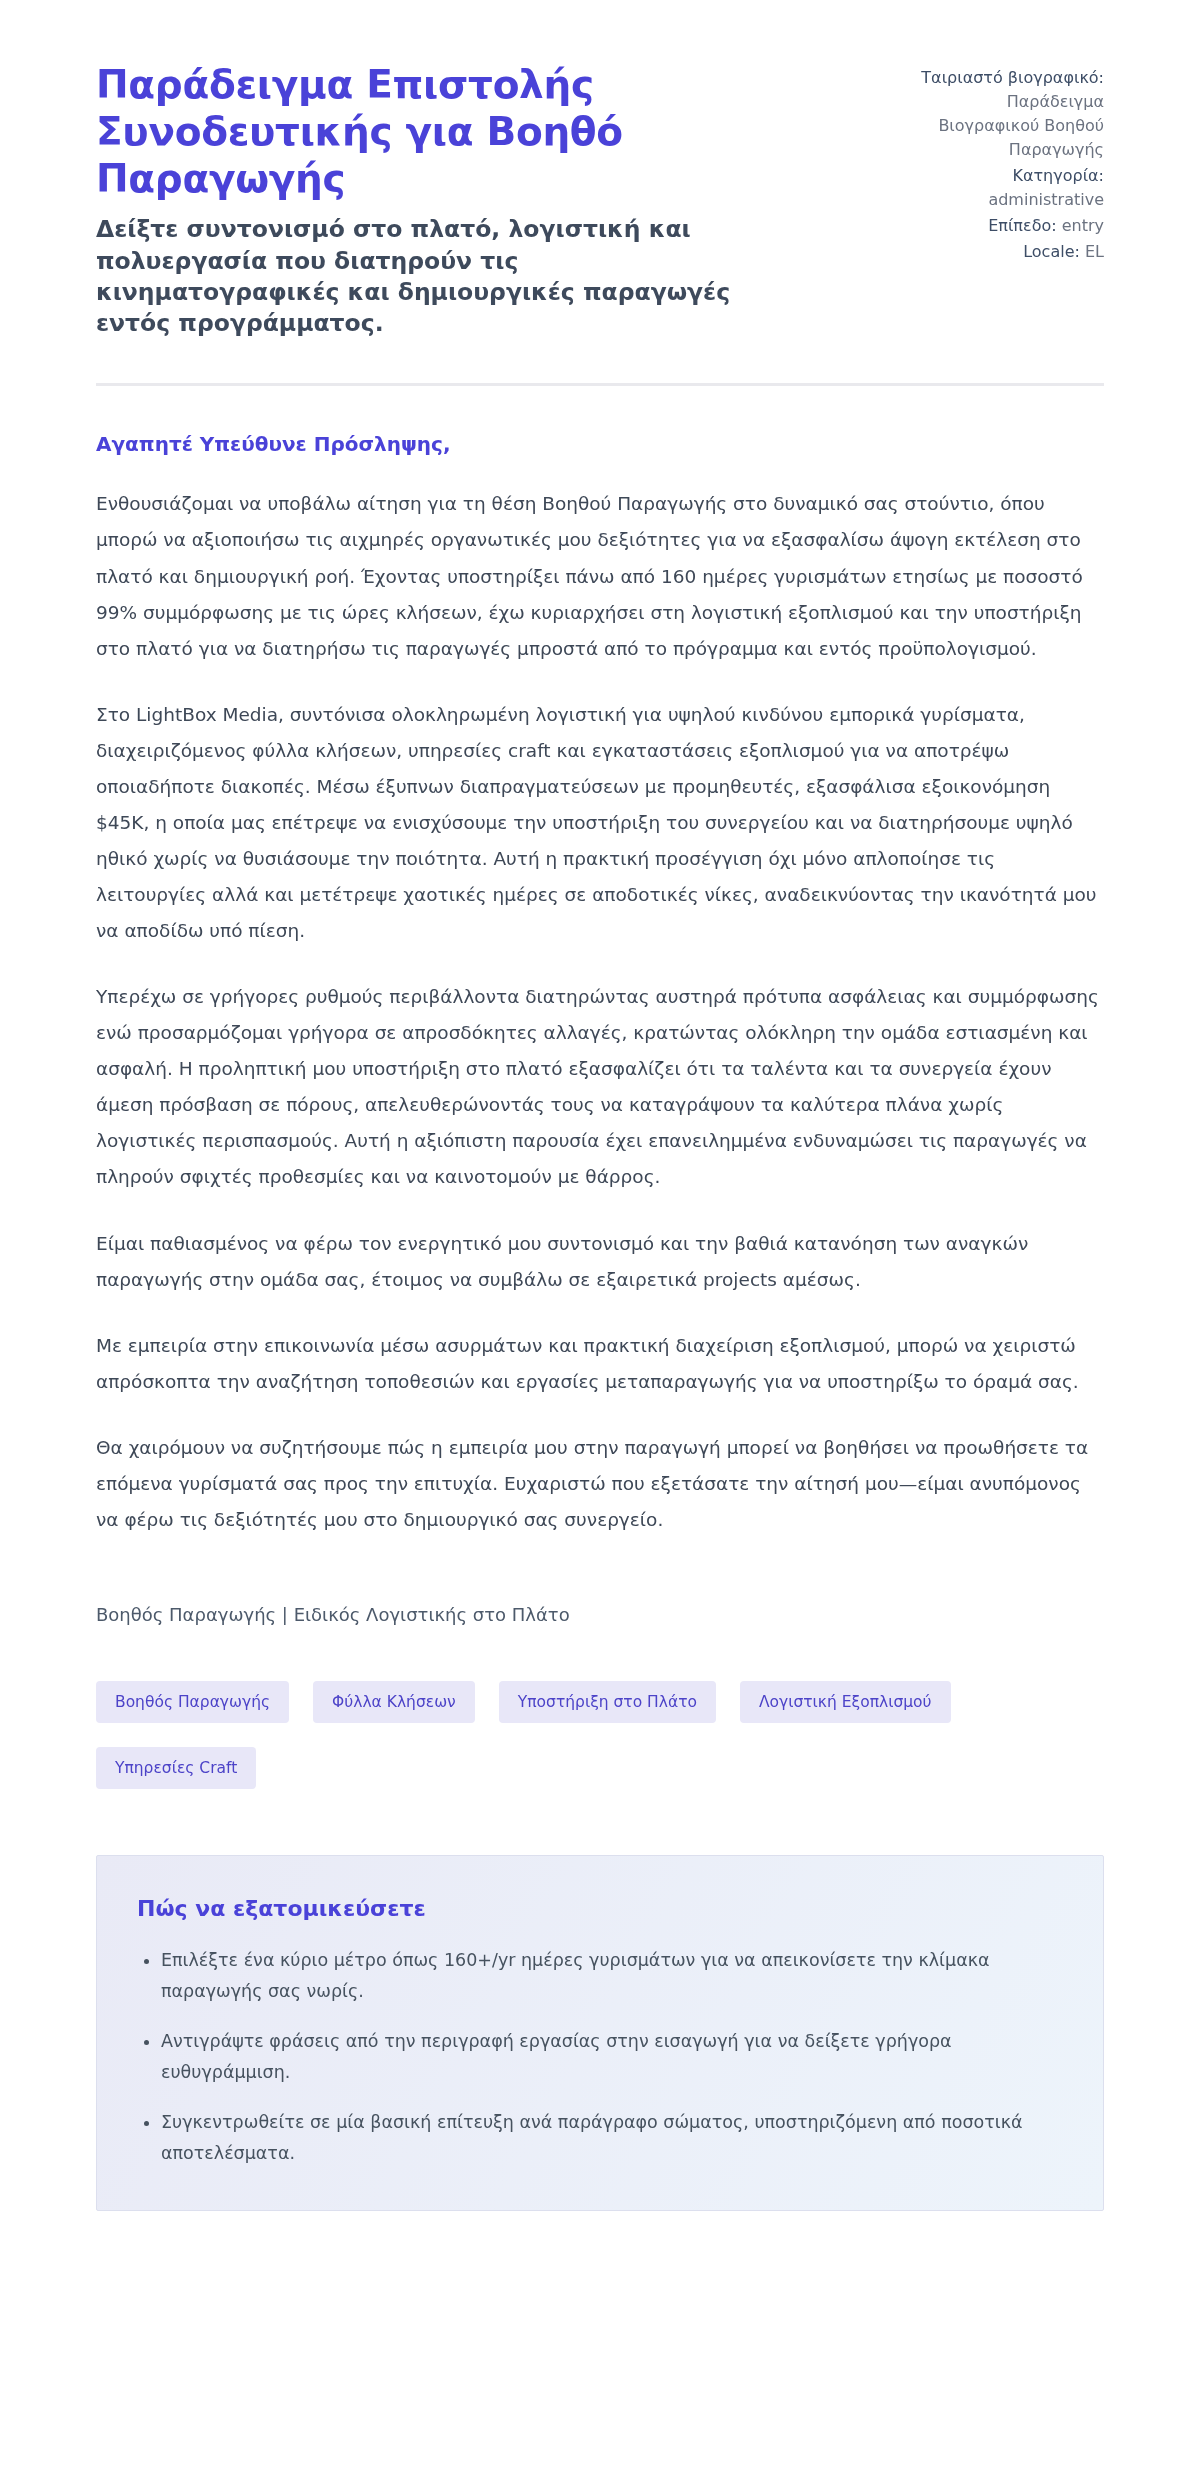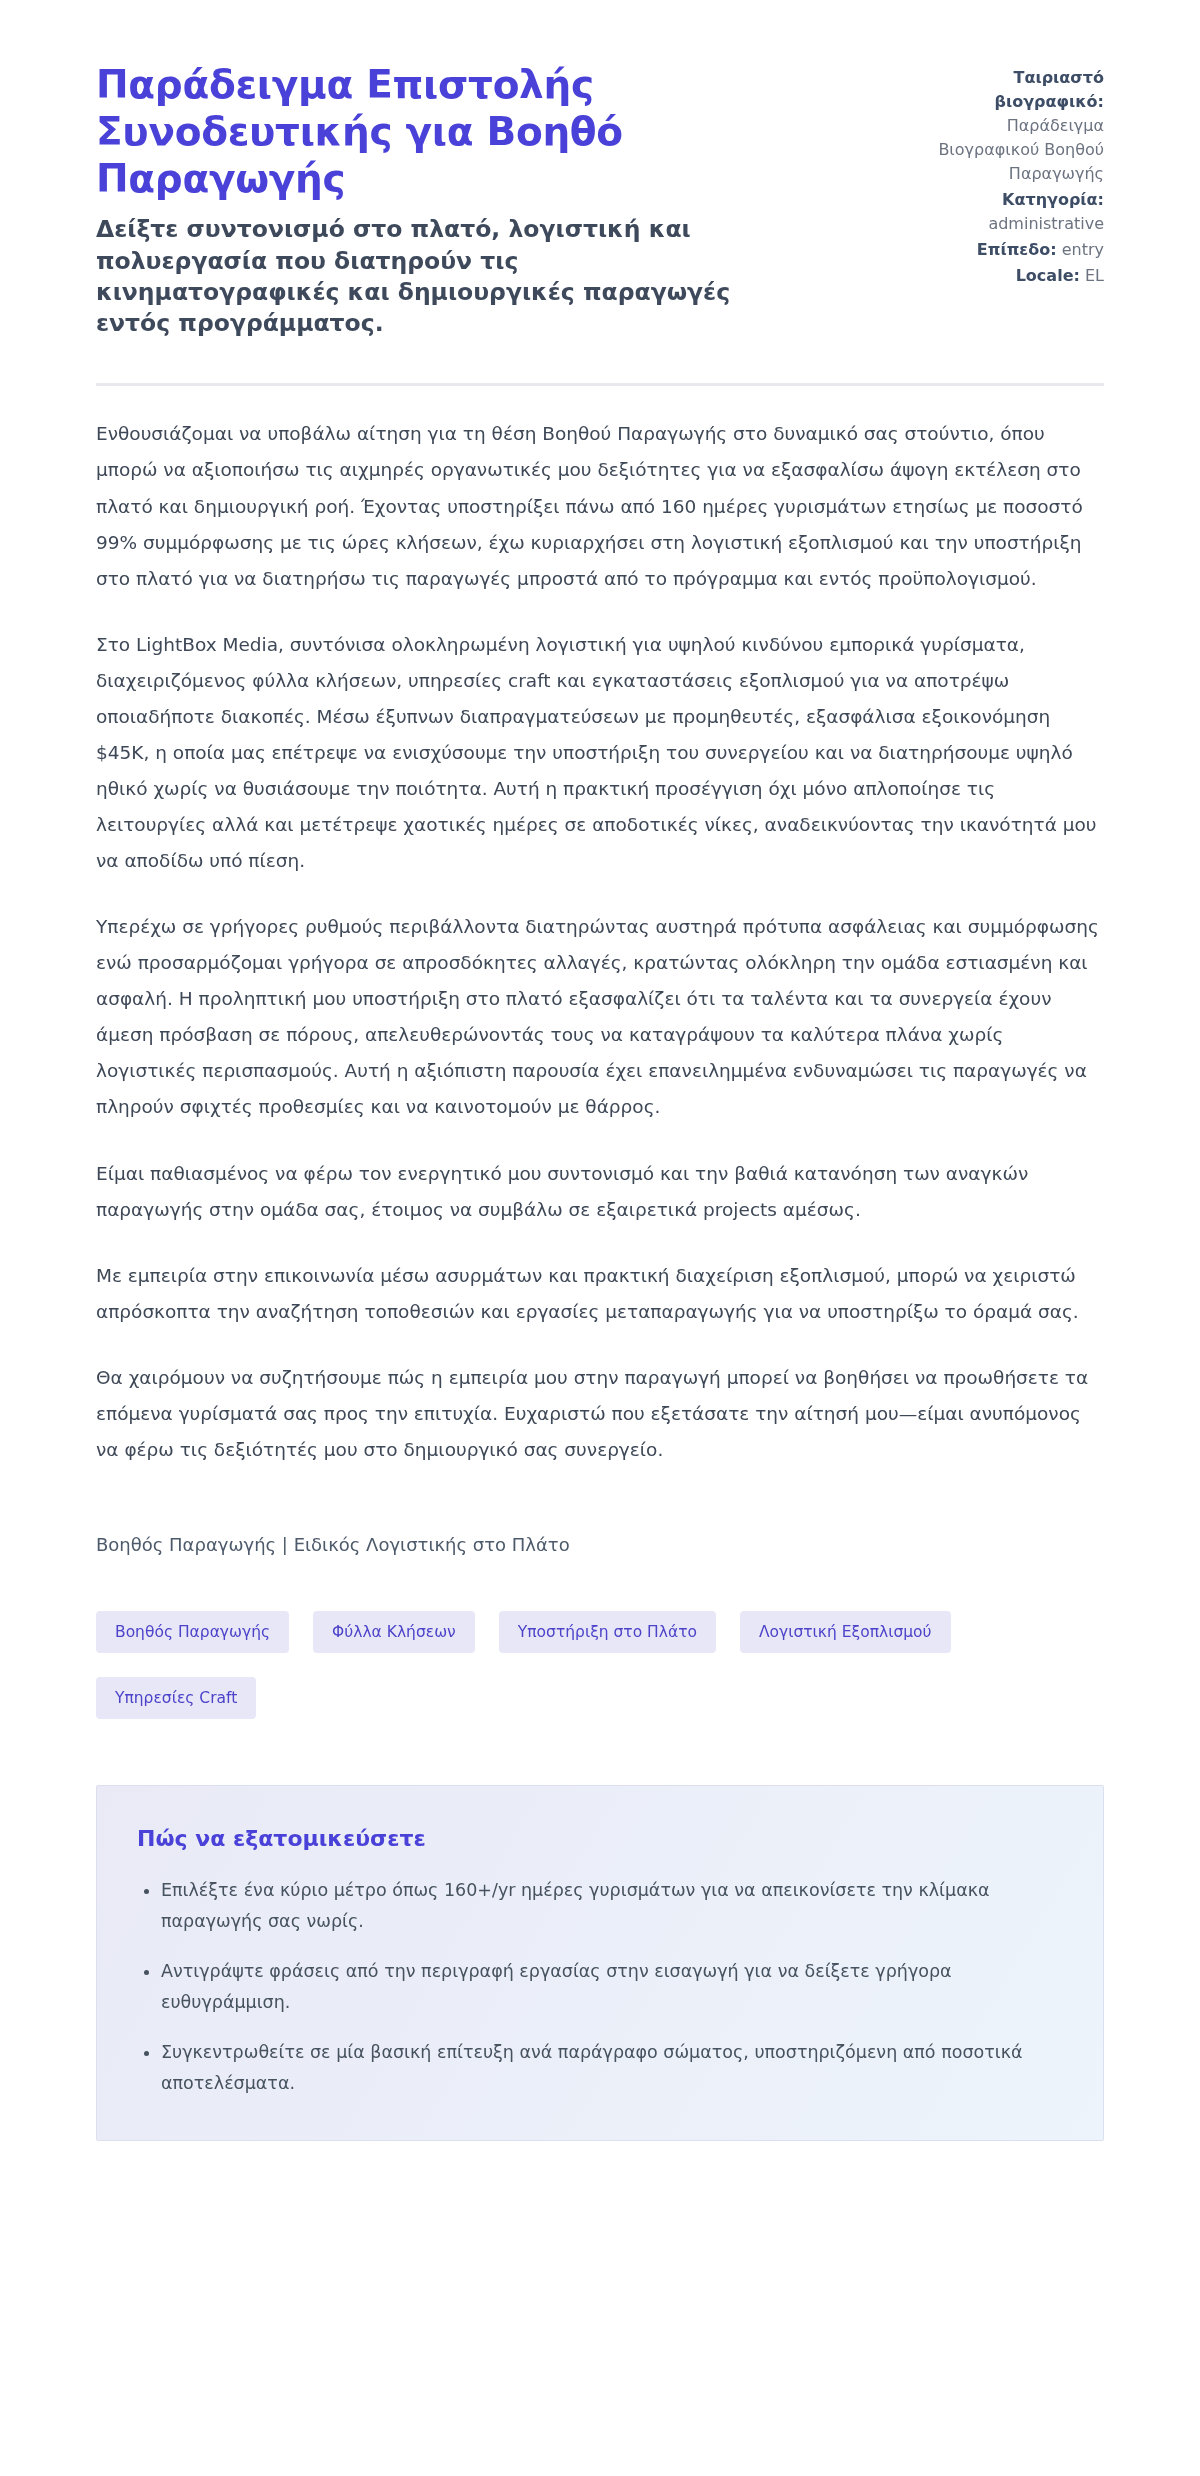--- a/index.html
+++ b/index.html
@@ -53,21 +53,21 @@
   .meta{
     width:200px;
     flex:0 0 auto;
     text-align:right;
     font-size:16px;
     line-height:1.5;
     color:var(--meta-value);
     padding-top:4px;
   }
   .meta-row{margin:0 0 2px 0;}
-  .meta-label{font-weight:bold;color:var(--meta-label);}
+  .meta-label{font-weight:normal;color:var(--meta-label);}
   
   .divider{
     border:none;
     border-top:3px solid var(--divider);
     margin:44px 0 0 0;
   }
   
   .greeting{
     margin:46px 0 0 0;
     font-size:20px;
@@ -160,20 +160,21 @@
       <div class="meta-row">
         <span class="meta-label">Locale:</span>
         <span>EL</span>
       </div>
     </aside>
   </header>
 
   <hr class="divider">
 
   <section>
+    <p class="greeting">Αγαπητέ Υπεύθυνε Πρόσληψης,</p>
     <div class="paragraphs">
 
         <p>Ενθουσιάζομαι να υποβάλω αίτηση για τη θέση Βοηθού Παραγωγής στο δυναμικό σας στούντιο, όπου μπορώ να αξιοποιήσω τις αιχμηρές οργανωτικές μου δεξιότητες για να εξασφαλίσω άψογη εκτέλεση στο πλατό και δημιουργική ροή. Έχοντας υποστηρίξει πάνω από 160 ημέρες γυρισμάτων ετησίως με ποσοστό 99% συμμόρφωσης με τις ώρες κλήσεων, έχω κυριαρχήσει στη λογιστική εξοπλισμού και την υποστήριξη στο πλατό για να διατηρήσω τις παραγωγές μπροστά από το πρόγραμμα και εντός προϋπολογισμού.</p>
 
         <p>Στο LightBox Media, συντόνισα ολοκληρωμένη λογιστική για υψηλού κινδύνου εμπορικά γυρίσματα, διαχειριζόμενος φύλλα κλήσεων, υπηρεσίες craft και εγκαταστάσεις εξοπλισμού για να αποτρέψω οποιαδήποτε διακοπές. Μέσω έξυπνων διαπραγματεύσεων με προμηθευτές, εξασφάλισα εξοικονόμηση $45K, η οποία μας επέτρεψε να ενισχύσουμε την υποστήριξη του συνεργείου και να διατηρήσουμε υψηλό ηθικό χωρίς να θυσιάσουμε την ποιότητα. Αυτή η πρακτική προσέγγιση όχι μόνο απλοποίησε τις λειτουργίες αλλά και μετέτρεψε χαοτικές ημέρες σε αποδοτικές νίκες, αναδεικνύοντας την ικανότητά μου να αποδίδω υπό πίεση.</p>
 
         <p>Υπερέχω σε γρήγορες ρυθμούς περιβάλλοντα διατηρώντας αυστηρά πρότυπα ασφάλειας και συμμόρφωσης ενώ προσαρμόζομαι γρήγορα σε απροσδόκητες αλλαγές, κρατώντας ολόκληρη την ομάδα εστιασμένη και ασφαλή. Η προληπτική μου υποστήριξη στο πλατό εξασφαλίζει ότι τα ταλέντα και τα συνεργεία έχουν άμεση πρόσβαση σε πόρους, απελευθερώνοντάς τους να καταγράψουν τα καλύτερα πλάνα χωρίς λογιστικές περισπασμούς. Αυτή η αξιόπιστη παρουσία έχει επανειλημμένα ενδυναμώσει τις παραγωγές να πληρούν σφιχτές προθεσμίες και να καινοτομούν με θάρρος.</p>
 
         <p>Είμαι παθιασμένος να φέρω τον ενεργητικό μου συντονισμό και την βαθιά κατανόηση των αναγκών παραγωγής στην ομάδα σας, έτοιμος να συμβάλω σε εξαιρετικά projects αμέσως.</p>
 

